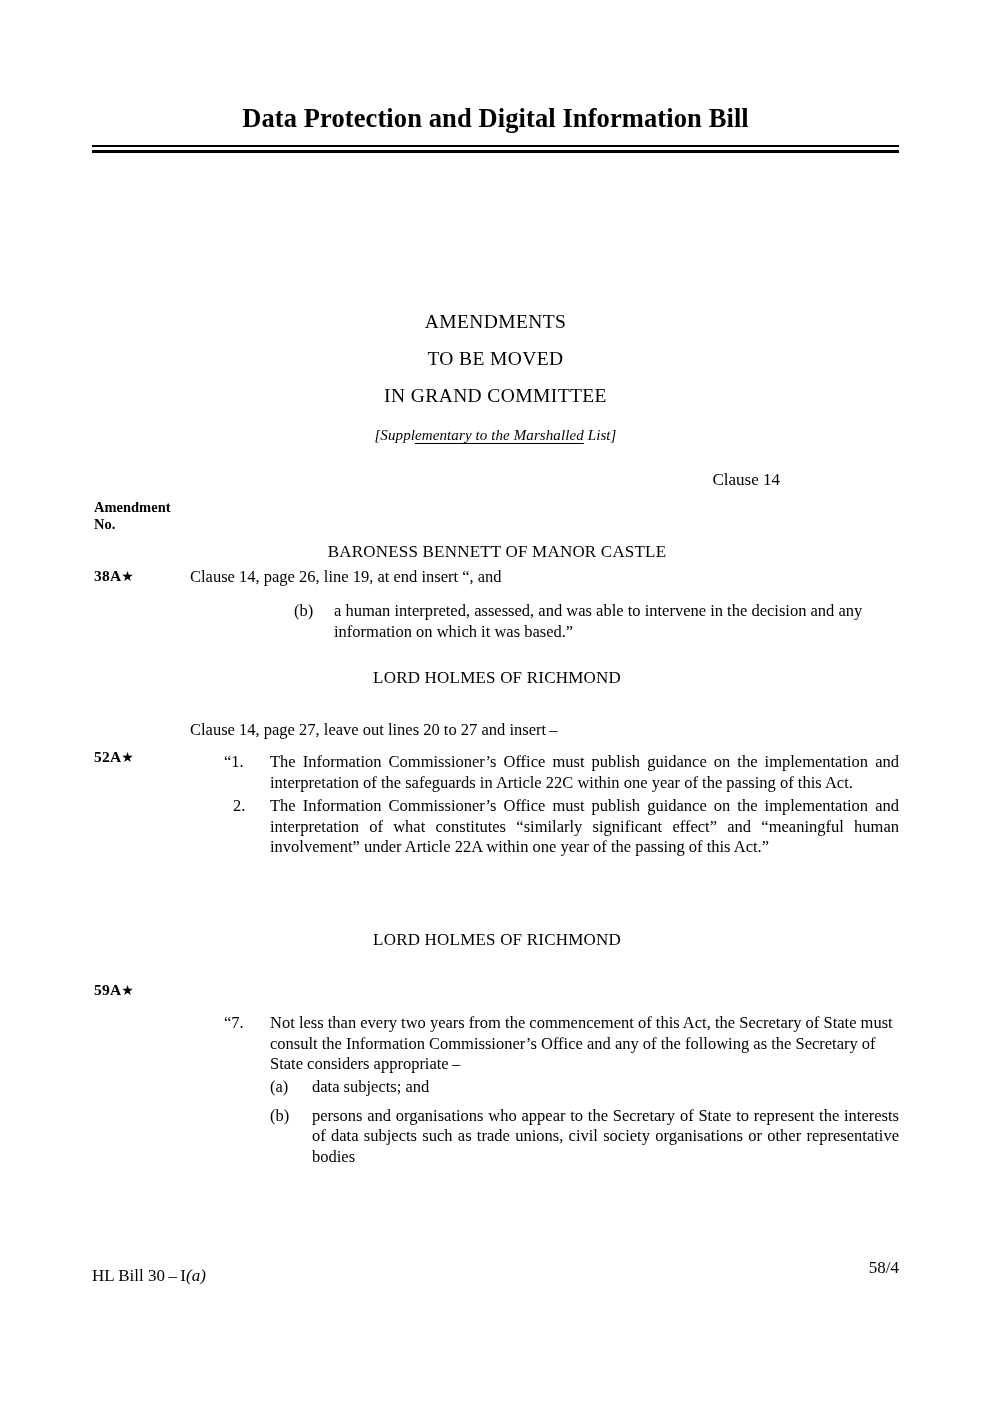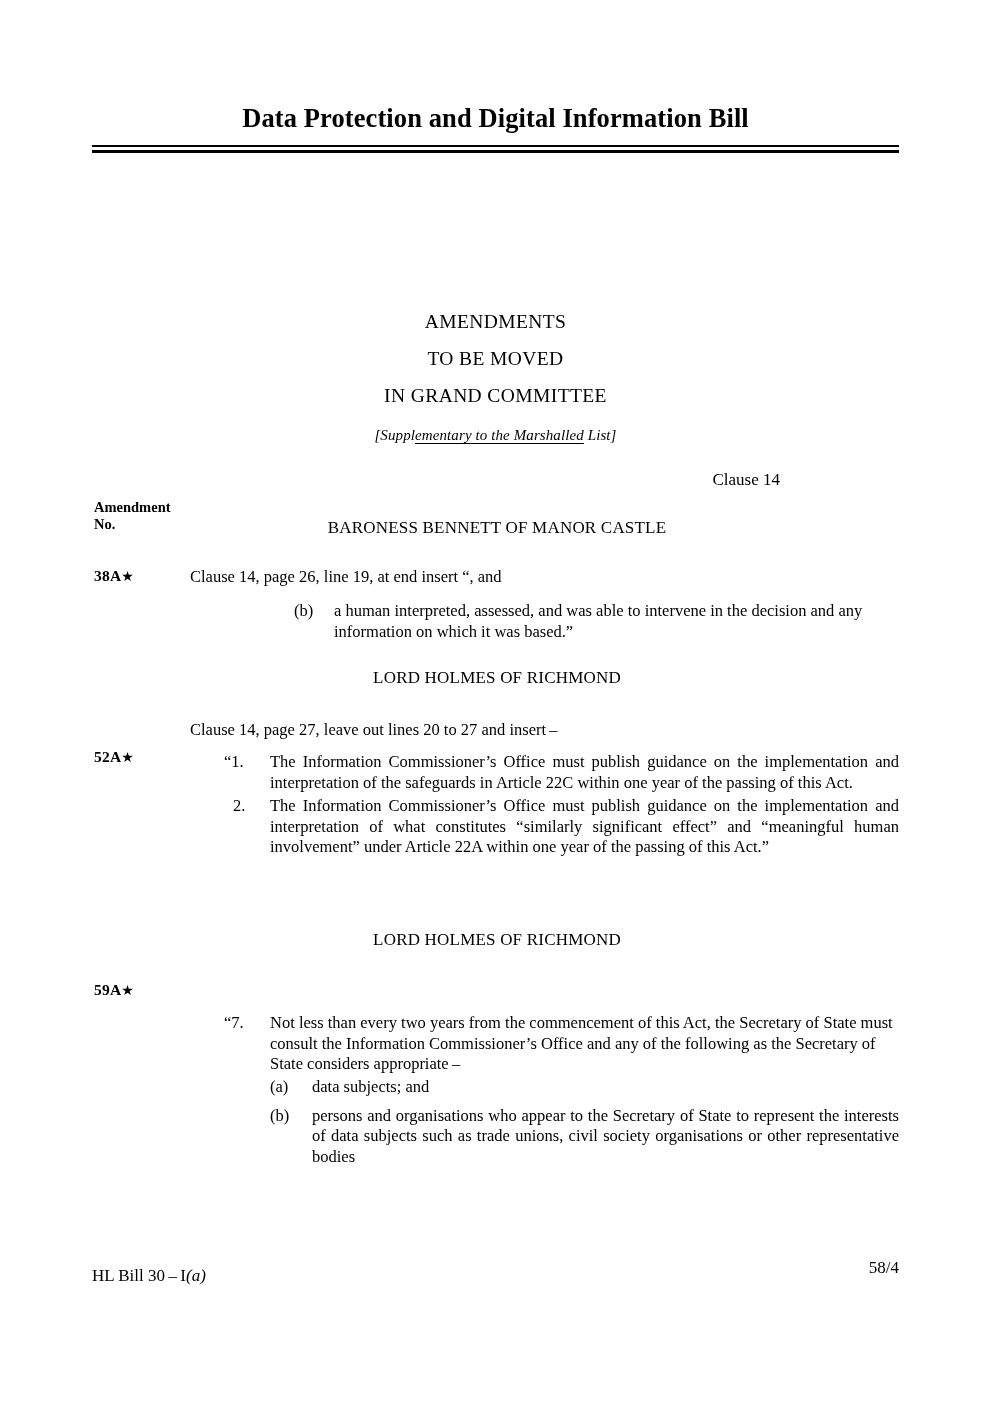--- a/index.html
+++ b/index.html
@@ -200,21 +200,21 @@
     <div class="heading-line">AMENDMENTS</div>
     <div class="heading-line">TO BE MOVED</div>
     <div class="heading-line">IN GRAND COMMITTEE</div>
     <div class="supp-line"><span>[Suppl</span><span class="underlined">ementary to the Marshalled</span><span> List]</span></div>
   </div>
 
   <div class="amendment-no-label">Amendment<br>No.</div>
 
   <div class="clause-heading">Clause 14</div>
 
-  <div class="member-name" style="top:518px;">BARONESS BENNETT OF MANOR CASTLE</div>
+  <div class="member-name" style="top:542px;">BARONESS BENNETT OF MANOR CASTLE</div>
 
   <div class="amd-number" style="top:567px;"><span>38A</span><span class="star">★</span></div>
 
   <div class="amd-lead" style="top:567px;">Clause 14, page 26, line 19, at end insert “, and</div>
 
   <div class="ins-block plain" style="left:294px; top:601px; width:605px;">
     <div class="hang plain">
       <span class="marker" style="width:40px;">(b)</span>
       <span class="text">a human interpreted, assessed, and was able to intervene in the decision and any information on which it was based.”</span>
     </div>

